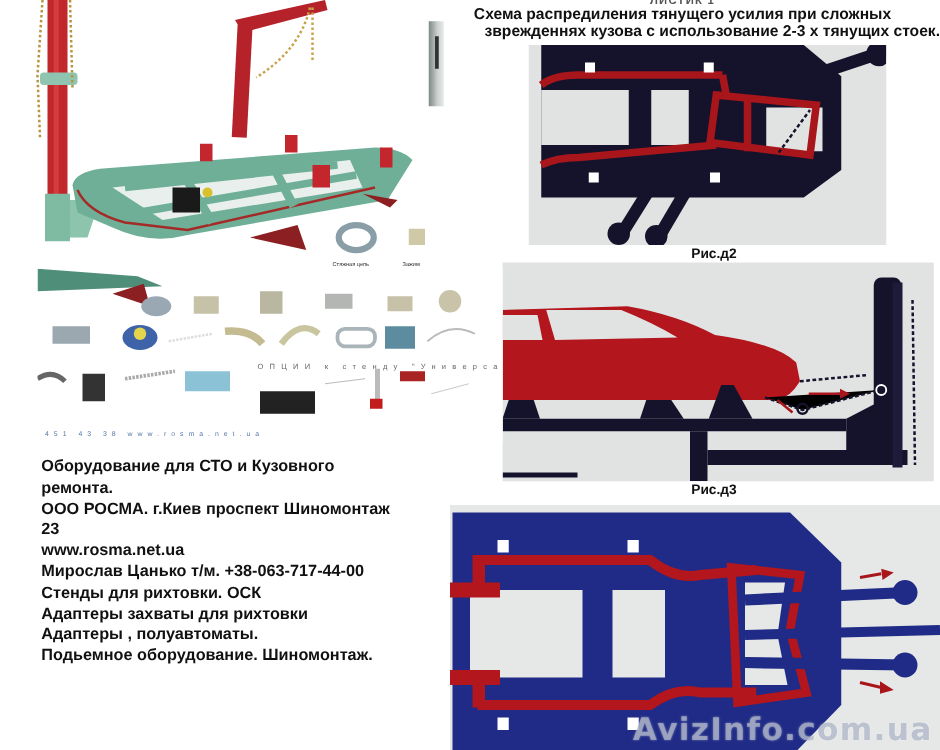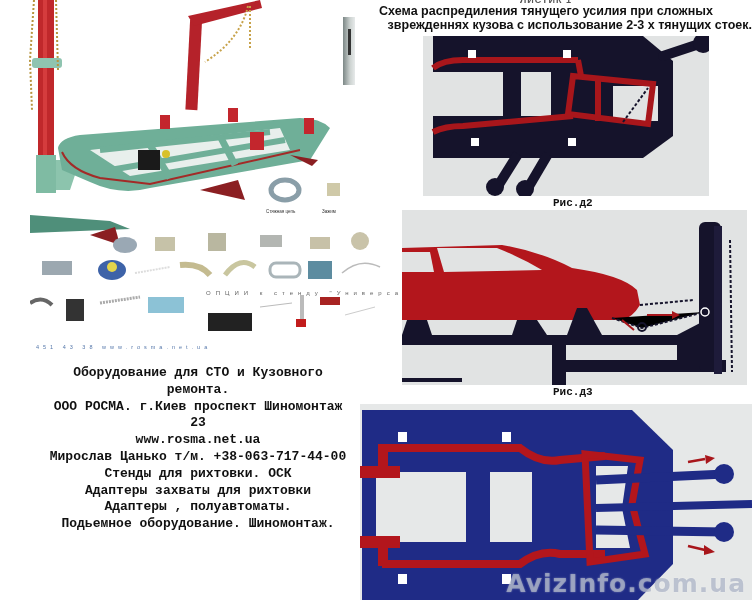--- a/index.html
+++ b/index.html
@@ -17,27 +17,27 @@
   .caption .l0 { color: #555; font-size: 9px; line-height: 8px; letter-spacing: 1px; }
   .caption .l2 { text-align: right; padding-left: 10px; }
 
   
   .strip { left: 343px; top: 17px; width: 12px; height: 68px;
     background: linear-gradient(90deg, #7c8786 0%, #cdd3d1 60%, #e7eaea 100%); }
   .strip::after { content:""; position:absolute; left:5px; top:12px; width:3px; height:26px; background:#333; }
 
   
   .panel { background: #e1e3e3; overflow: hidden; }
-  .fig-label { font-family: Liberation Mono, monospace; font-weight: bold; font-size: 11px; color: #111; }
+  .fig-label { font-family: Liberation Sans, sans-serif; font-weight: bold; font-size: 11px; color: #111; }
 
   
   .contact {
     left: 33px; top: 365px; width: 330px;
-    font-family: Liberation Mono, monospace; font-weight: bold; font-size: 13px;
-    line-height: 16.8px; color: #111; text-align: center;
+    font-family: Liberation Sans, sans-serif; font-weight: bold; font-size: 13px;
+    line-height: 16.8px; color: #111;
   }
 
   .catalog-title { font-family: "Liberation Sans", sans-serif; font-size: 6px; letter-spacing: 5px; color: #666; }
 
   .watermark {
     right: 6px; bottom: 2px;
     font-family: "DejaVu Sans", sans-serif; font-weight: bold; font-size: 25px;
     color: rgba(170,178,196,0.75); letter-spacing: 1px;
     text-shadow: 0 0 2px rgba(255,255,255,0.4);
     margin-top: 12px;

